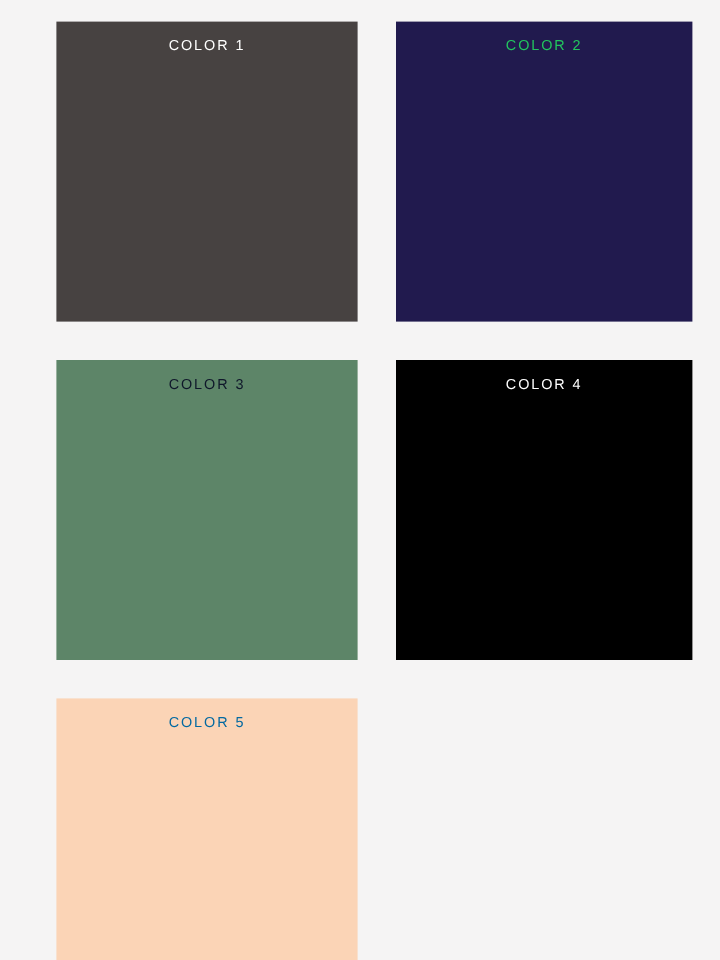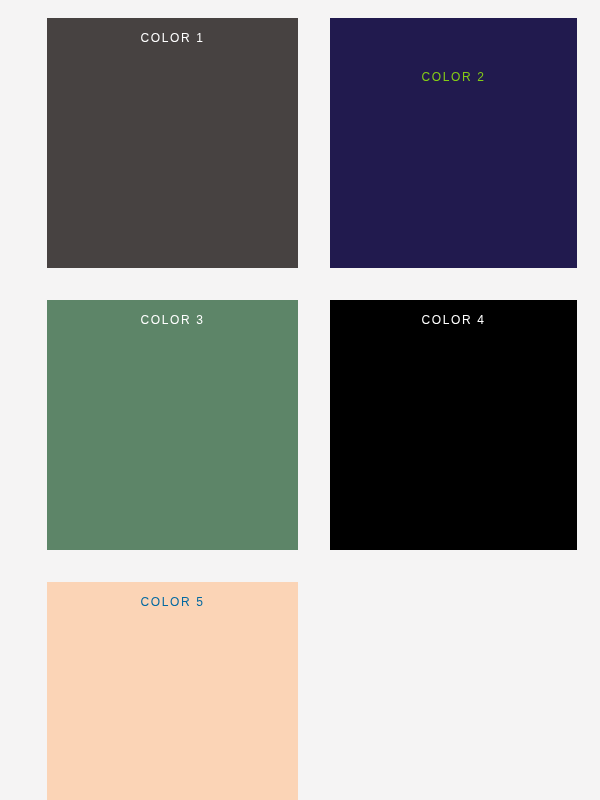--- a/index.html
+++ b/index.html
@@ -50,25 +50,25 @@
 </head>
 <body style="background: rgb(245, 244, 244);">
 
 <div class="palette-board">
 
   <div class="swatch" style="background: rgb(71, 66, 65);">
     <div class="swatch-label label-light" style="color: rgb(255, 255, 255);">COLOR 1</div>
   </div>
 
   <div class="swatch" style="background: rgb(33, 26, 78);">
-    <div class="swatch-label label-light" style="color: #84cc16; margin-top: 39px;">COLOR 2</div>
+    <div class="swatch-label label-light" style="color: #22c55e;">COLOR 2</div>
   </div>
 
   <div class="swatch" style="background: rgb(93, 133, 104);">
-    <div class="swatch-label label-light" style="color: #ffffff;">COLOR 3</div>
+    <div class="swatch-label label-light" style="color: #0f172a;">COLOR 3</div>
   </div>
 
   <div class="swatch" style="background: #000000;">
     <div class="swatch-label label-light" style="color: rgb(255, 255, 255);">COLOR 4</div>
   </div>
 
   <div class="swatch" style="background: rgb(251, 212, 182);">
     <div class="swatch-label label-dark" style="color: #0369a1;">COLOR 5</div>
   </div>
 

